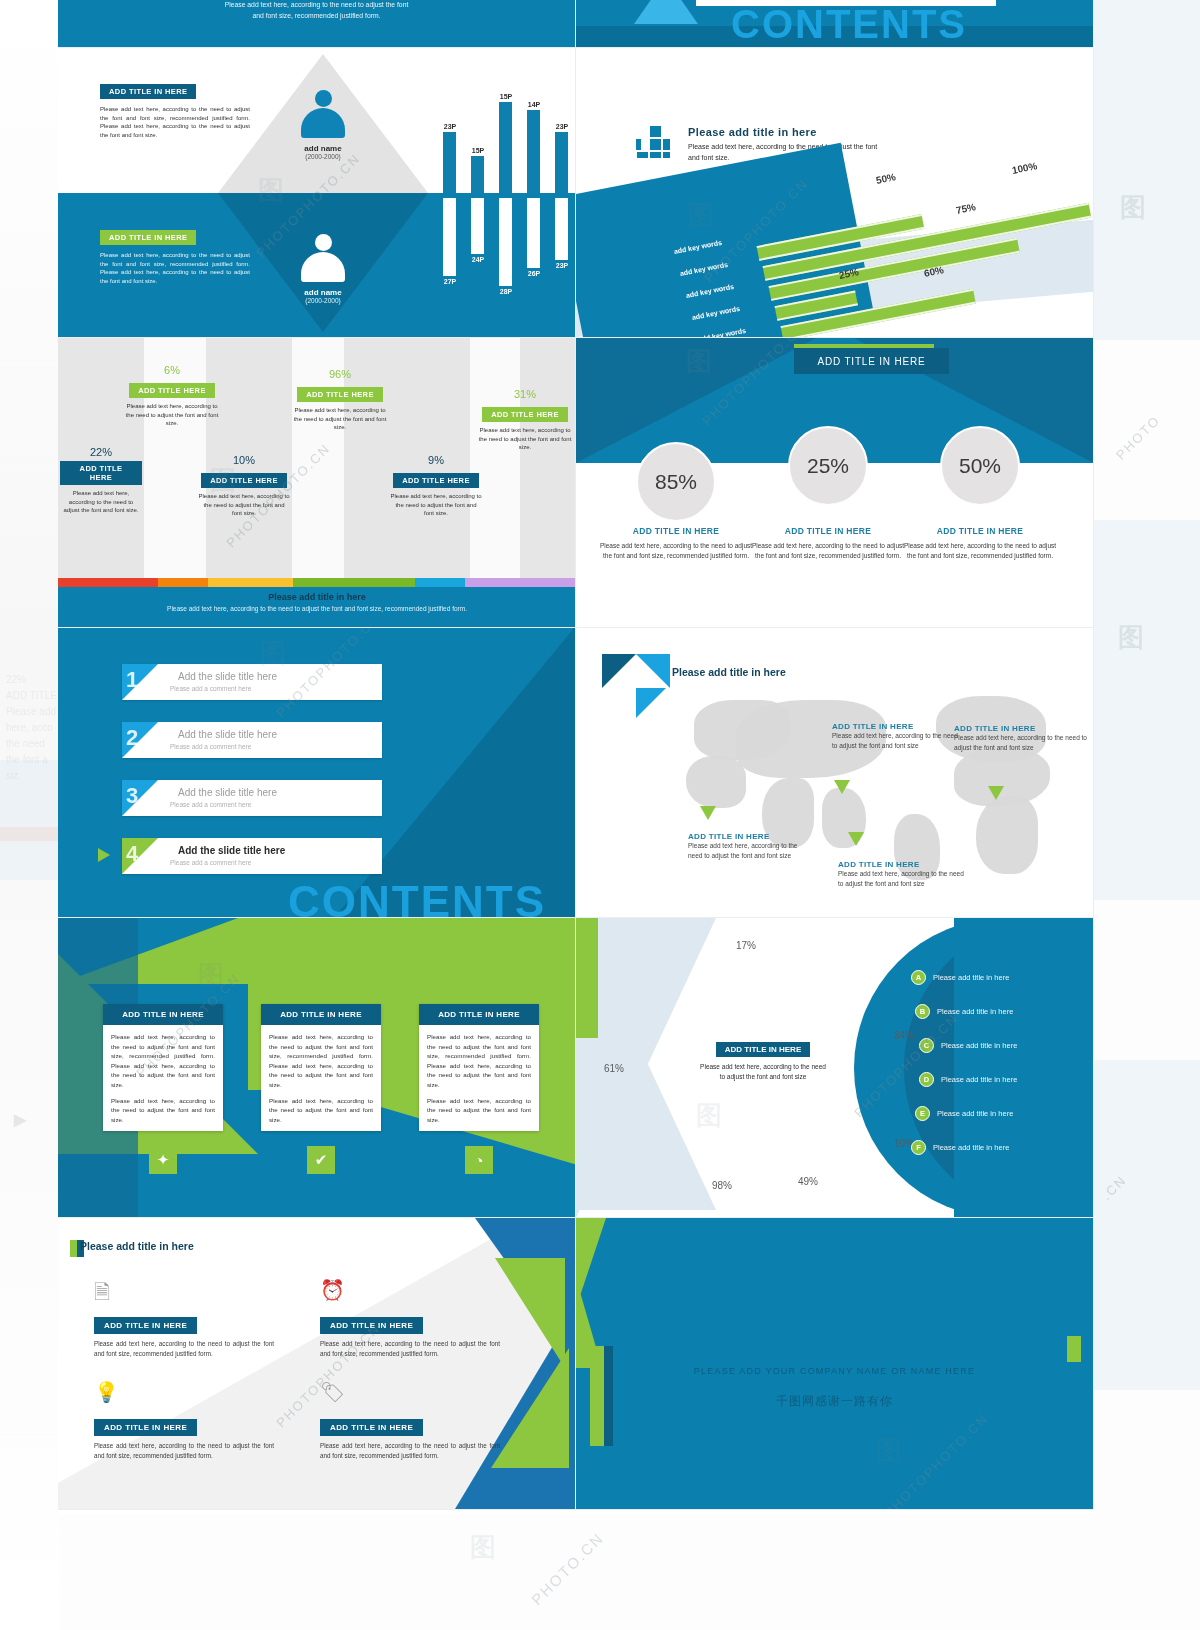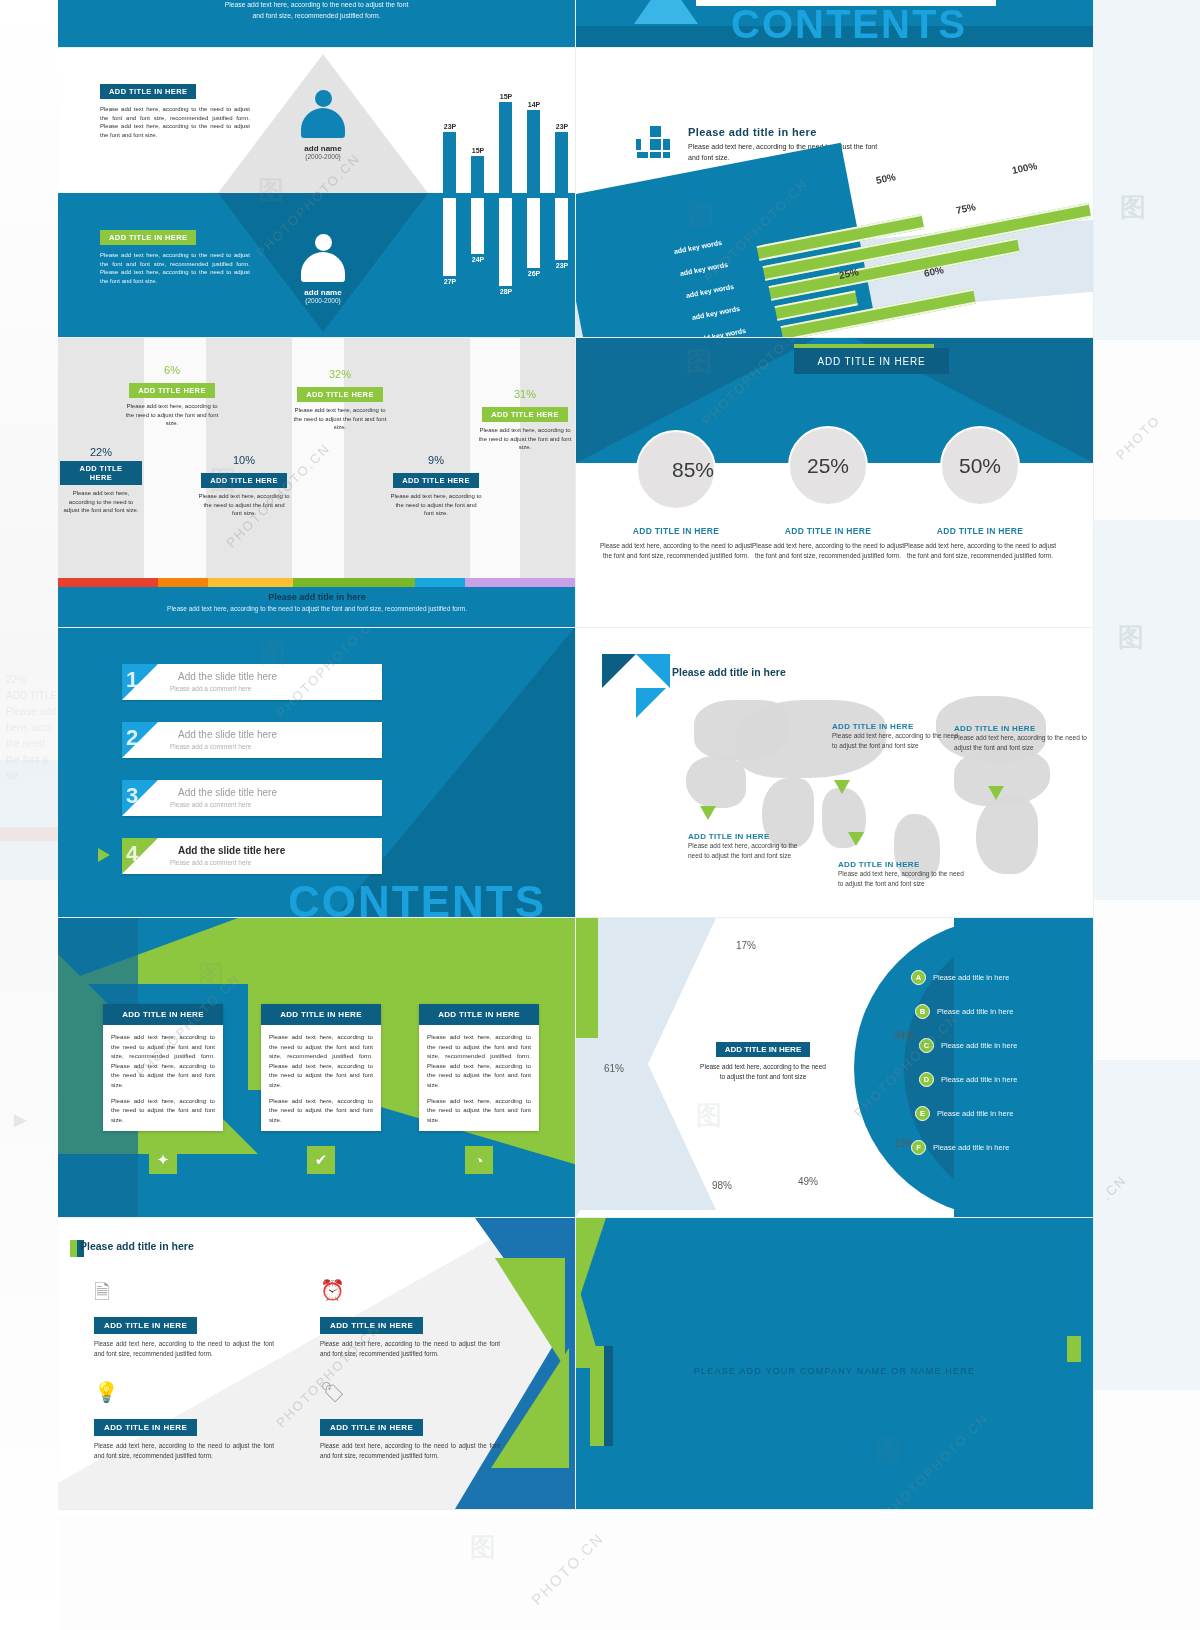--- a/index.html
+++ b/index.html
@@ -327,21 +327,21 @@
       <div class="tiny center" style="margin-top:4px;color:#333;">Please add text here, according to the need to adjust the font and font size.</div>
     </div>
 
     <div style="position:absolute;left:140px;top:116px;width:92px;text-align:center;">
       <div style="font-size:11px;color:#13455e;">10%</div>
       <div style="margin-top:3px;"><span class="tag-blue">ADD TITLE HERE</span></div>
       <div class="tiny center" style="margin-top:4px;color:#333;">Please add text here, according to the need to adjust the font and font size.</div>
     </div>
 
     <div style="position:absolute;left:232px;top:30px;width:100px;text-align:center;">
-      <div style="font-size:11px;color:#8dc63f;">32%</div>
+      <div style="font-size:11px;color:#8dc63f;">96%</div>
       <div style="margin-top:3px;"><span class="tag-green">ADD TITLE HERE</span></div>
       <div class="tiny center" style="margin-top:4px;color:#333;">Please add text here, according to the need to adjust the font and font size.</div>
     </div>
 
     <div style="position:absolute;left:332px;top:116px;width:92px;text-align:center;">
       <div style="font-size:11px;color:#13455e;">9%</div>
       <div style="margin-top:3px;"><span class="tag-blue">ADD TITLE HERE</span></div>
       <div class="tiny center" style="margin-top:4px;color:#333;">Please add text here, according to the need to adjust the font and font size.</div>
     </div>
 
@@ -373,21 +373,21 @@
   <div class="slide">
     <div class="circ-top">
       <div class="circ-tri"></div>
       <div class="circ-tri2"></div>
     </div>
     <div style="position:absolute;left:218px;top:6px;width:140px;height:4px;background:#8dc63f;"></div>
     <div style="position:absolute;left:218px;top:10px;width:155px;height:26px;background:#0c5f82;display:flex;align-items:center;justify-content:center;">
       <span style="color:#fff;font-size:10px;letter-spacing:.8px;">ADD TITLE IN HERE</span>
     </div>
 
-    <div class="circle" style="left:60px;top:92px;justify-content:flex-end;">
+    <div class="circle" style="left:60px;top:104px;">
         <span>85%</span>
       </div>
     <div class="circle" style="left:212px;top:88px;">
         <span>25%</span>
       </div>
     <div class="circle" style="left:364px;top:88px;">
         <span>50%</span>
       </div>
 
     <div style="position:absolute;left:20px;top:188px;width:160px;text-align:center;">
@@ -616,20 +616,21 @@
   </div>
 
   <div class="slide blue">
     <div style="position:absolute;left:0;top:0;width:0;height:0;border-left:30px solid #8dc63f;border-bottom:90px solid transparent;"></div>
     <div style="position:absolute;left:0;top:60px;width:0;height:0;border-left:26px solid #8dc63f;border-top:90px solid transparent;"></div>
     <div style="position:absolute;left:14px;top:128px;width:14px;height:100px;background:#8dc63f;"></div>
     <div style="position:absolute;left:28px;top:128px;width:9px;height:100px;background:#0c5f82;"></div>
     <div style="position:absolute;right:12px;top:118px;width:14px;height:26px;background:#8dc63f;"></div>
 
     <div class="ty2">PLEASE ADD YOUR COMPANY NAME OR NAME HERE</div>
+    <div class="ty3">千图网感谢一路有你</div>
 
     <div class="wm" style="left:290px;top:240px;">PHOTOPHOTO.CN</div>
     <div class="wm-cn" style="left:300px;top:215px;opacity:.3;">图</div>
   </div>
 
 </div>
 
 <div class="wm" style="left:520px;top:1560px;color:rgba(150,165,175,.35);font-size:15px;">PHOTO.CN</div>
 <div class="wm-cn" style="left:470px;top:1530px;opacity:.3;">图</div>
 

